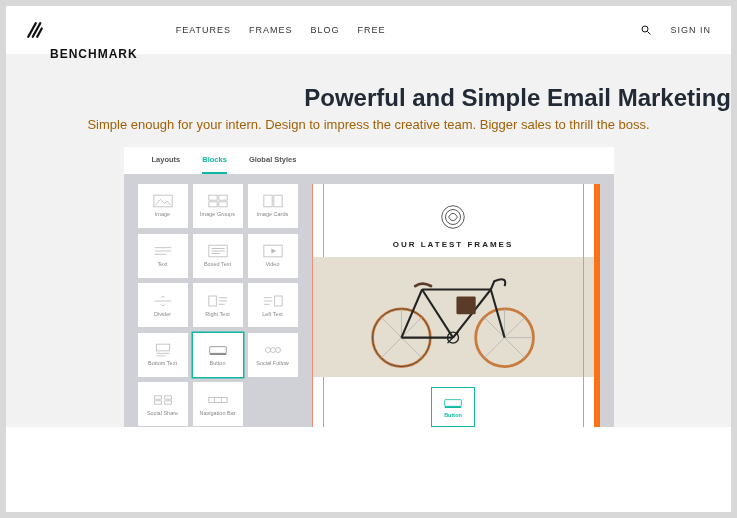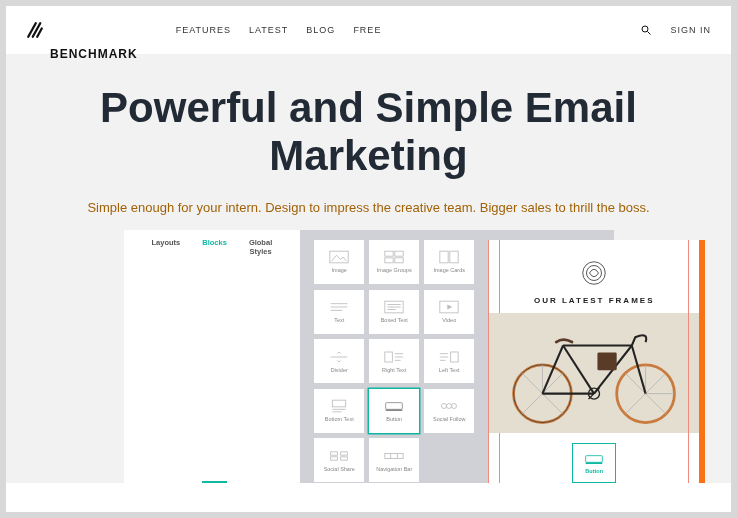--- a/index.html
+++ b/index.html
@@ -55,36 +55,38 @@
     padding: 6px 10px;
     cursor: pointer;
   }
   
   .hero-section {
     background: #f3f2f2;
     padding: 30px 0 0;
     text-align: center;
   }
   .hero-title {
-    font-size: 42px;
+    font-size: 24px;
     font-weight: 700;
     color: #222a35;
-    margin-bottom: 20px;
+    margin-bottom: 5px;
+    text-align: right;
   }
   .hero-subtitle {
     font-size: 13px;
     color: #a16207;
     margin-bottom: 15px;
   }
   
   .app {
     width: 490px;
     margin: 0 auto;
     background: #cfd1d7;
     display: flex;
+    flex-direction: column;
   }
   .app-tabs {
     background: #fff;
     display: flex;
     gap: 22px;
     padding: 0 28px;
     font-size: 7.5px;
     font-weight: 700;
     color: #555;
   }
@@ -198,21 +200,21 @@
       <svg viewBox="0 0 24 24">
           <g stroke="#111" stroke-width="3" fill="none" stroke-linecap="round">
             <line x1="3" y1="21" x2="13" y2="3"></line>
             <line x1="9" y1="21" x2="19" y2="3"></line>
             <line x1="15" y1="21" x2="21" y2="10"></line>
           </g>
         </svg>
       <span class="logo-text">BENCHMARK</span>
     </div>
     <span class="nav-item">FEATURES</span>
-    <span class="nav-item">LATEST</span>
+    <span class="nav-item">FRAMES</span>
     <span class="nav-item">BLOG</span>
     <span class="nav-item">FREE</span>
     <span class="nav-spacer"></span>
     <svg class="search-icon" viewBox="0 0 24 24">
         <circle cx="10" cy="10" r="6" fill="none" stroke="currentColor" stroke-width="2"></circle>
         <line x1="15" y1="15" x2="21" y2="21" stroke="currentColor" stroke-width="2"></line>
       </svg>
     <span class="nav-item">SIGN IN</span>
   </div>
 

